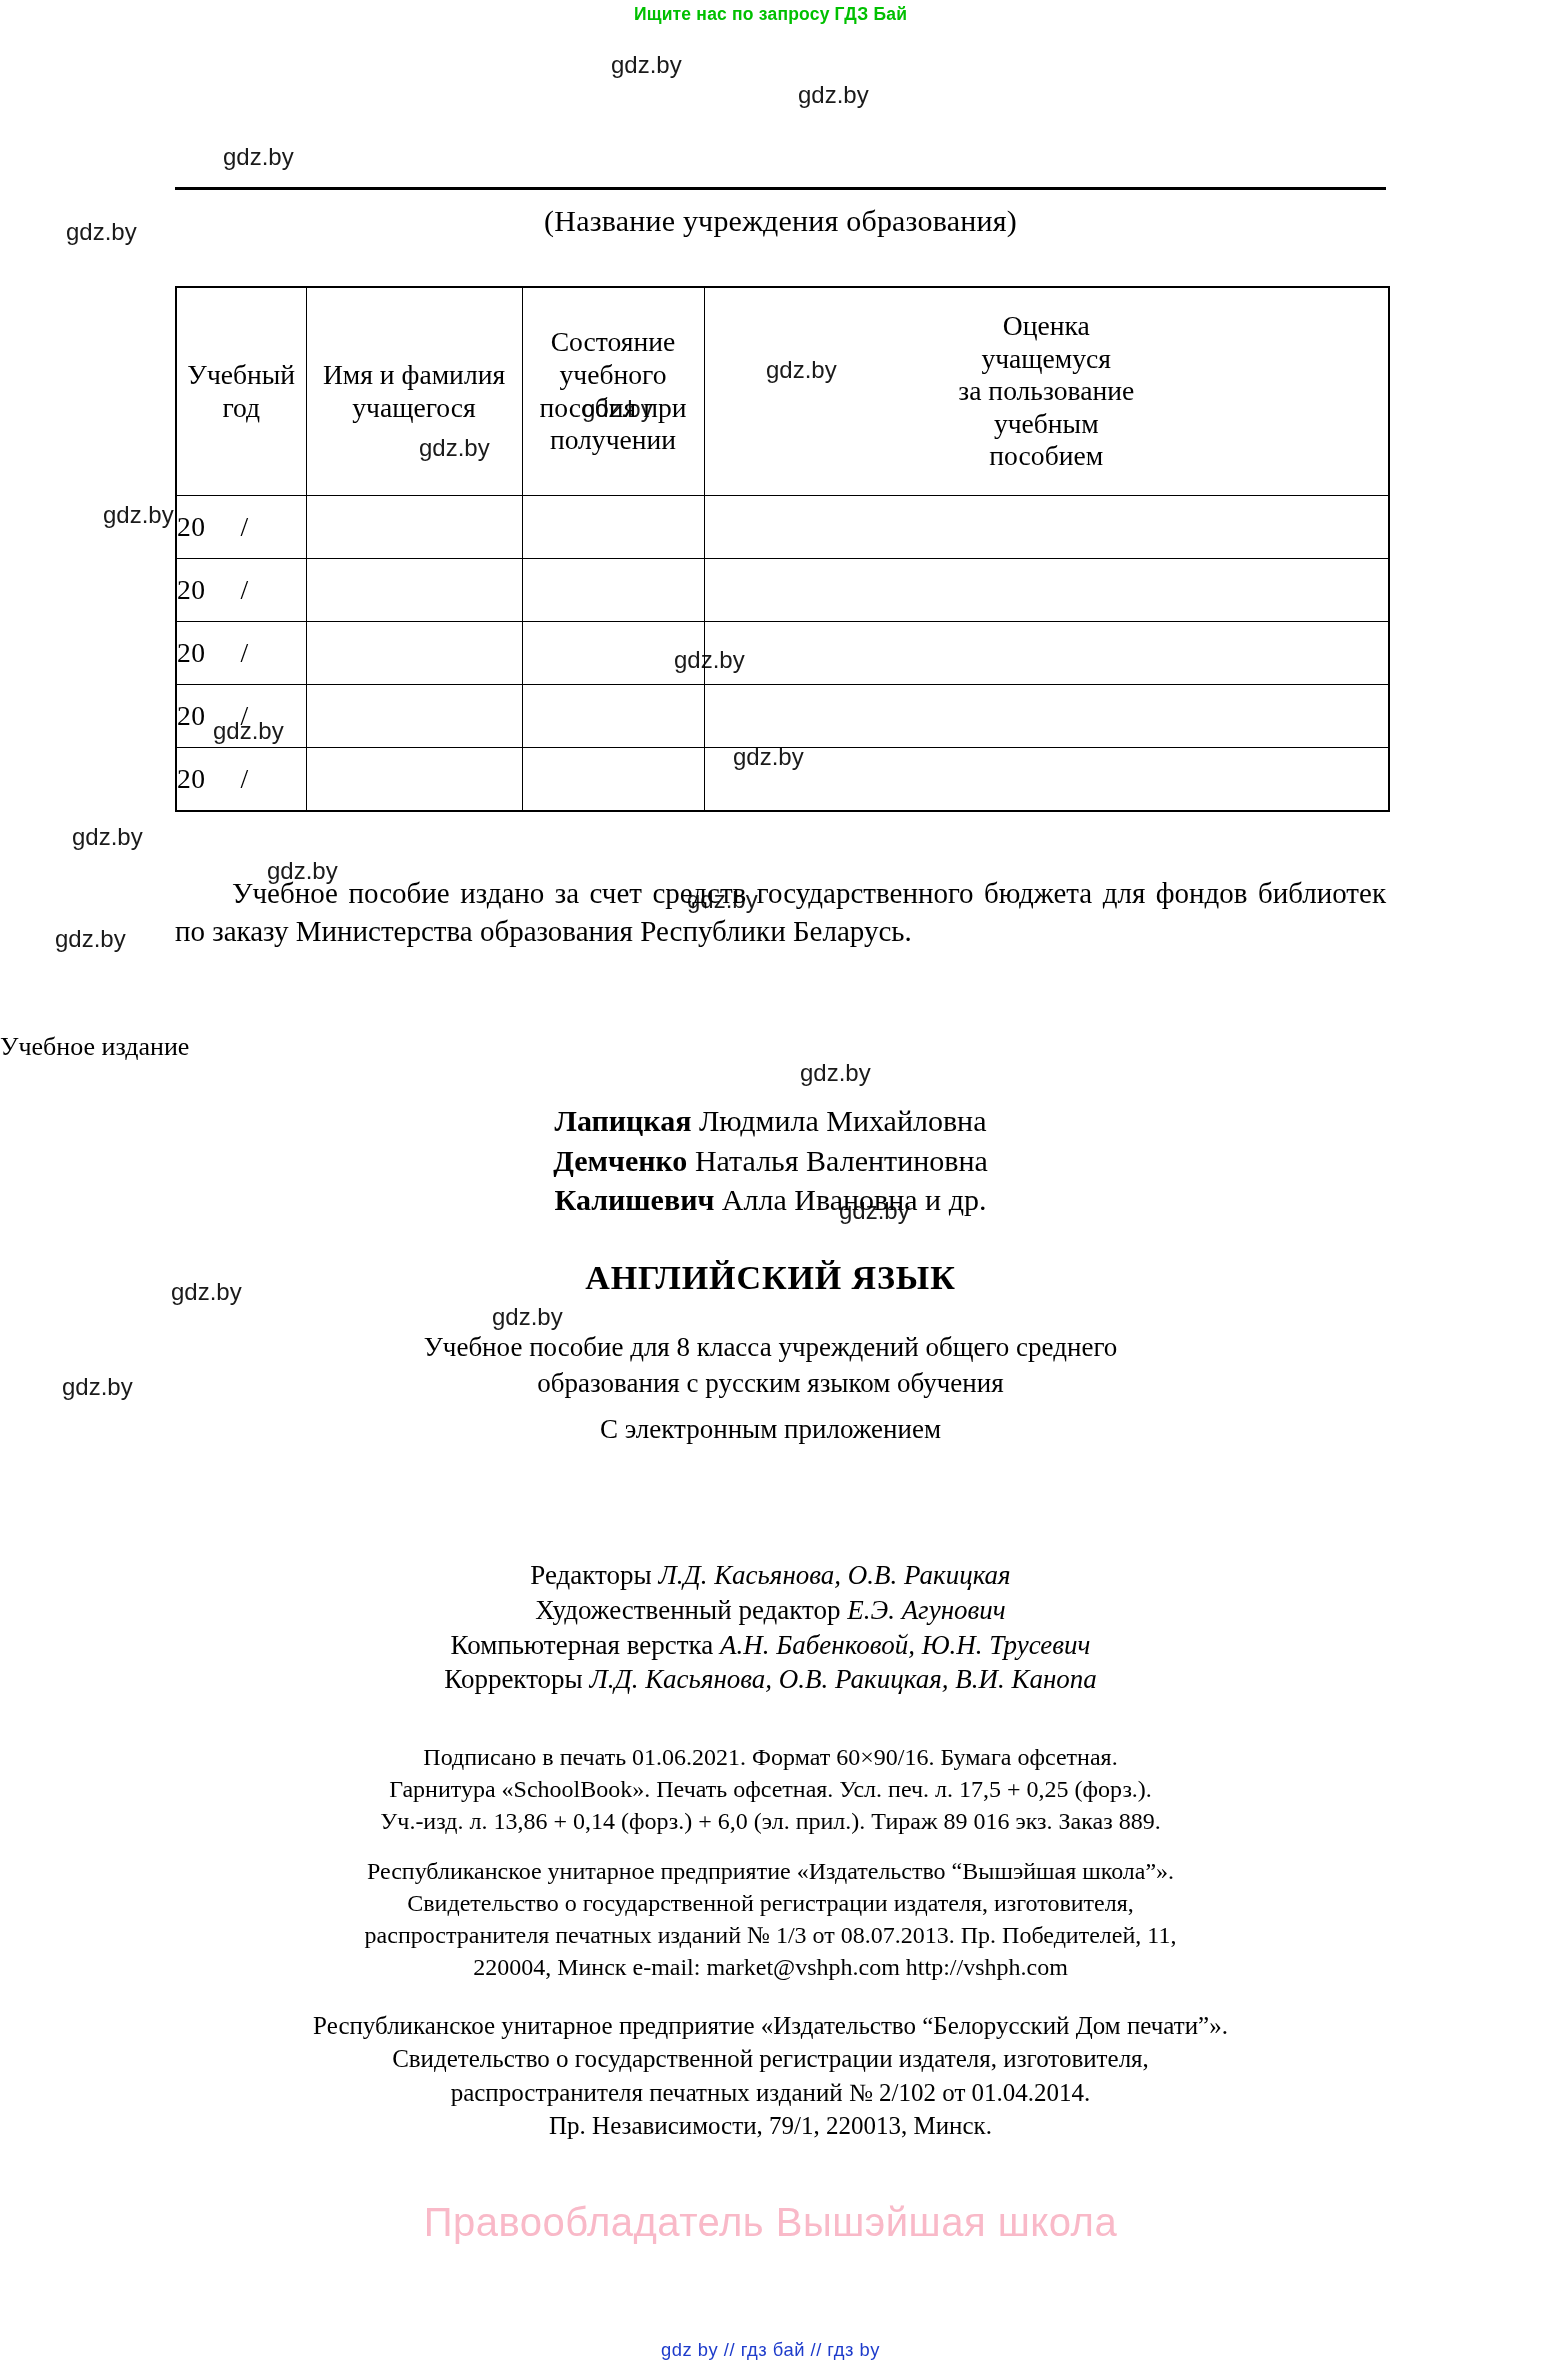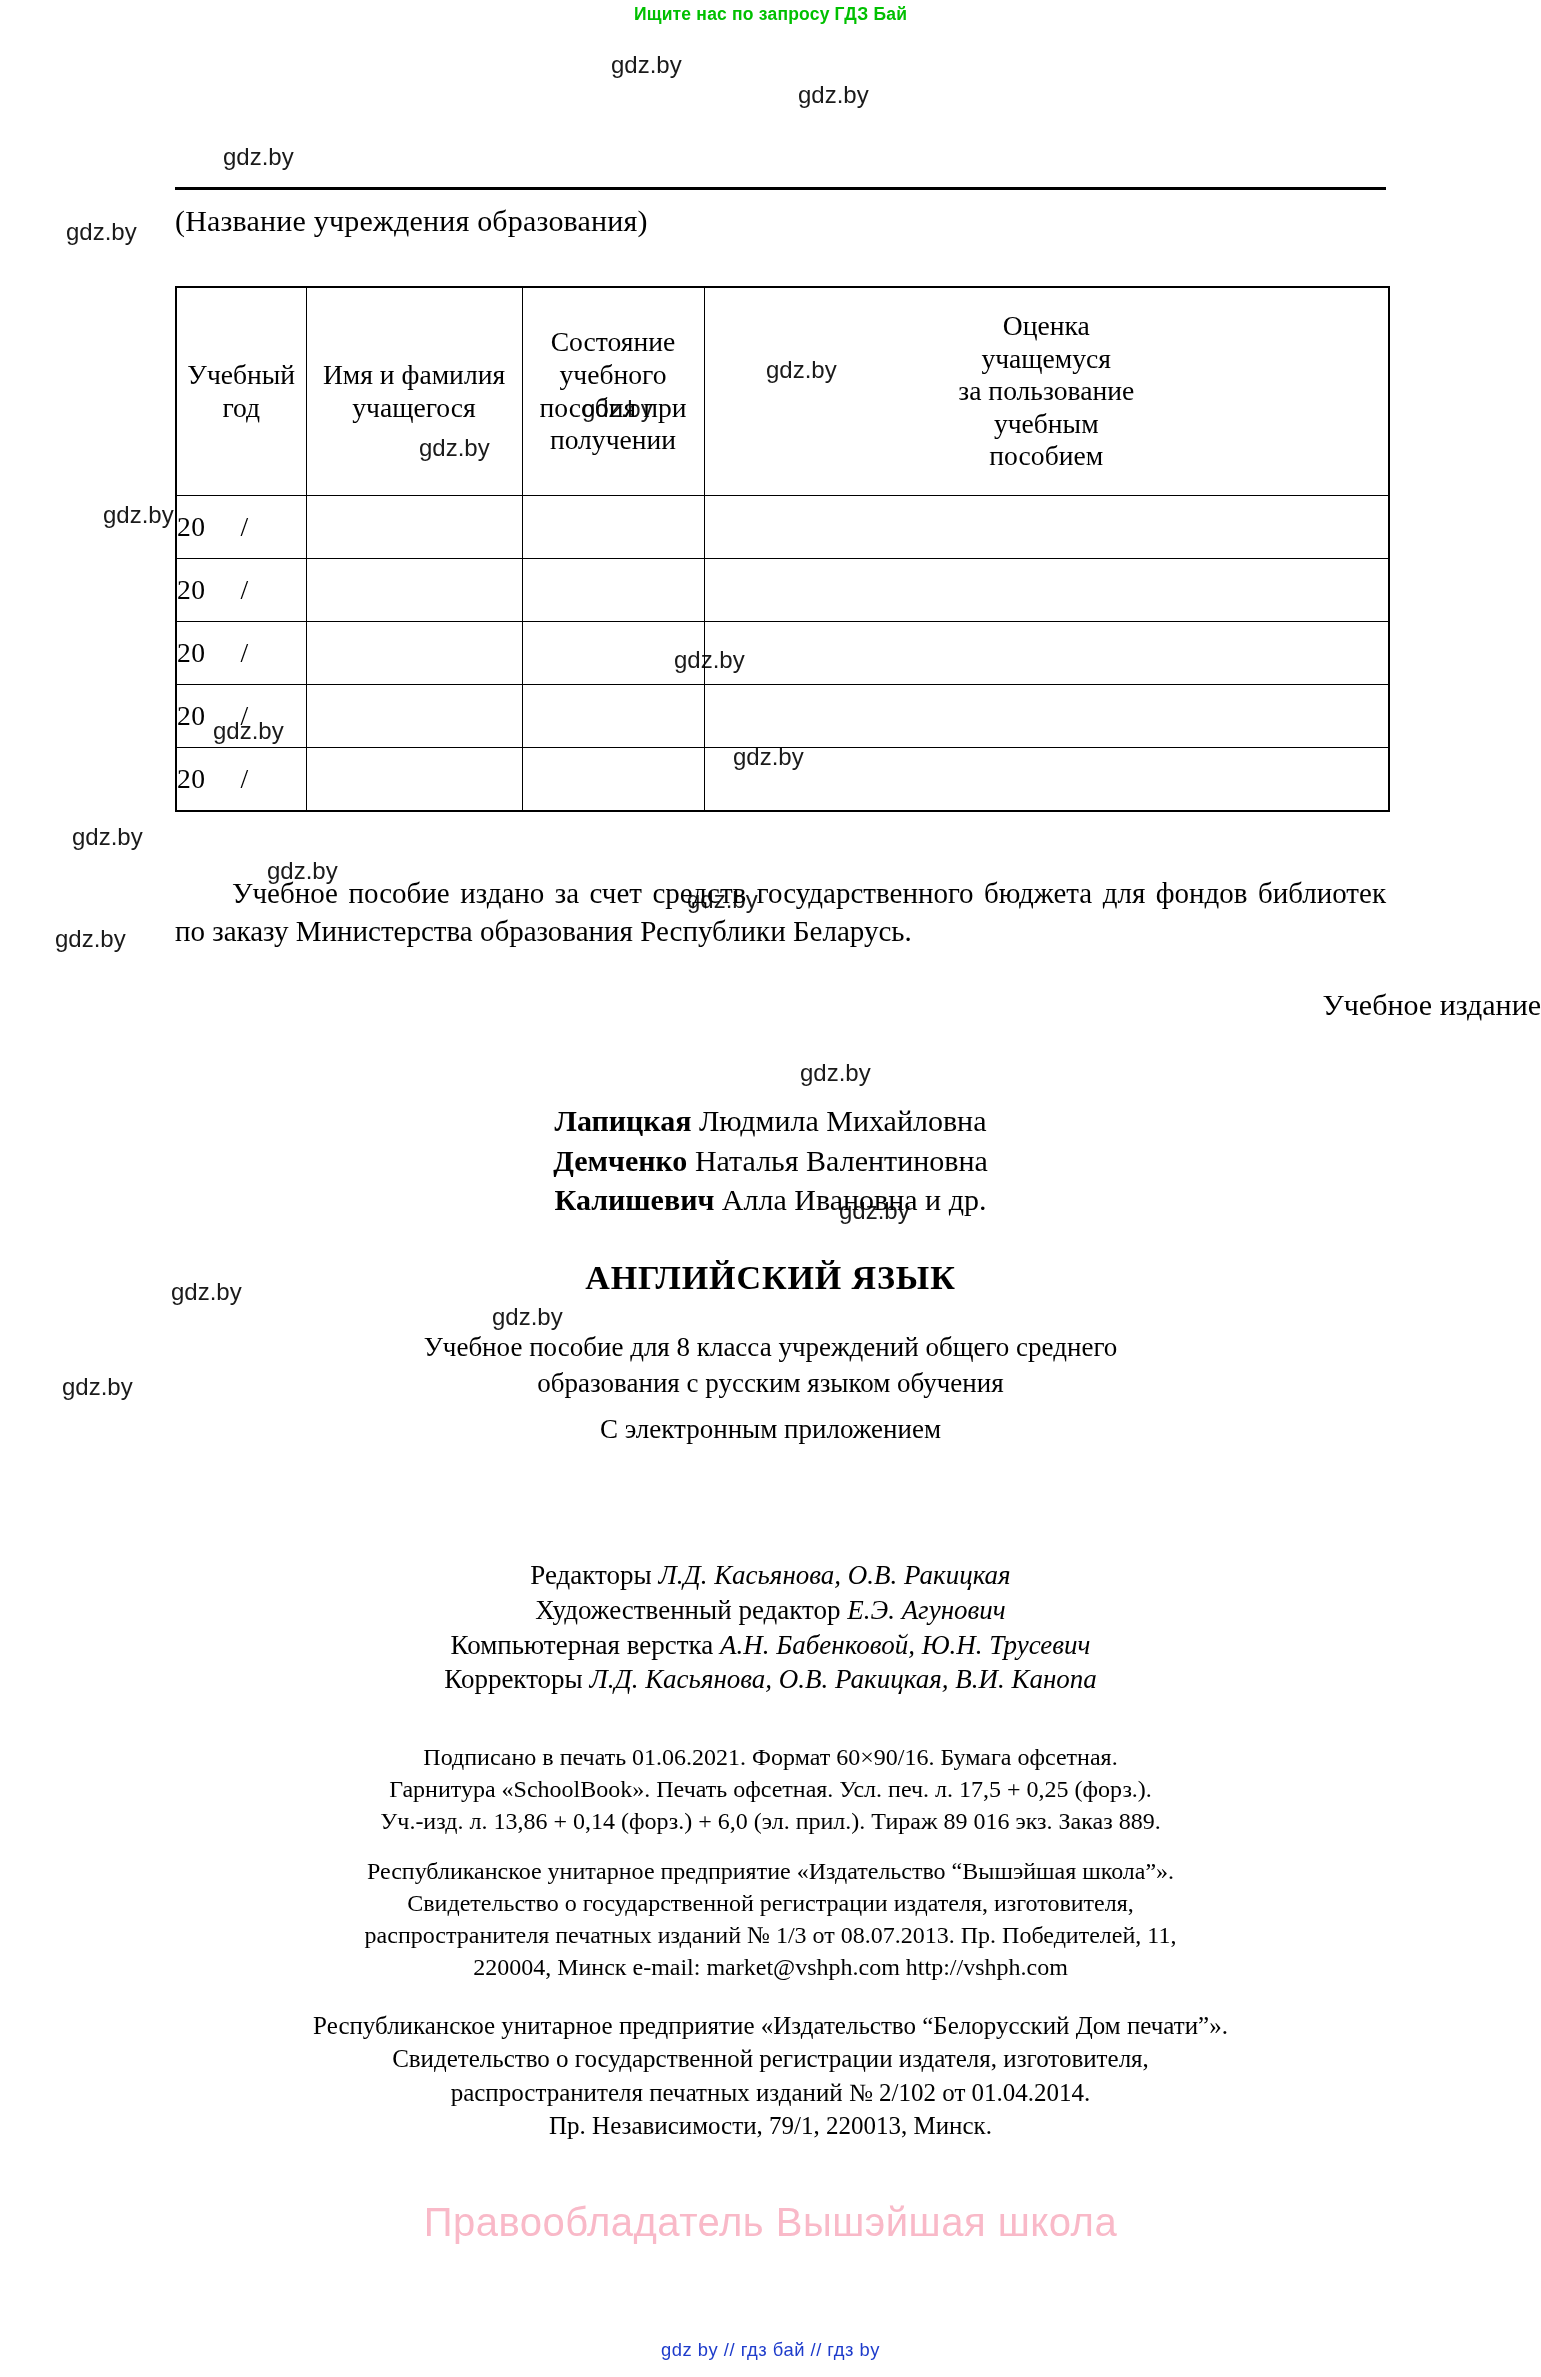--- a/index.html
+++ b/index.html
@@ -58,20 +58,21 @@
     height: 2.8px;
     background: #000;
   }
 
   
   .inst-caption {
     position: absolute;
     left: 175px;
     top: 204px;
     width: 1211px;
+    text-align: center;
     font-size: 30px;
     letter-spacing: 0.2px;
   }
 
   
   .tbl-wrap {
     position: absolute;
     left: 175px;
     top: 286px;
     width: 1213px;
@@ -122,23 +123,23 @@
     width: 1211px;
     font-size: 29px;
     line-height: 1.30;
     text-align: justify;
     text-indent: 57px;
   }
 
   
   .edition-label {
     position: absolute;
-    left: 0; top: 988px; width: 100%;
-    text-align: right;
-    font-size: 30px;
+    left: 0; top: 1032px; width: 100%;
+    text-align: left;
+    font-size: 26px;
   }
   .authors {
     position: absolute;
     left: 0; top: 1101px; width: 100%;
     text-align: center;
     font-size: 30px;
     line-height: 1.32;
   }
   .authors .sur { font-weight: bold; }
 

